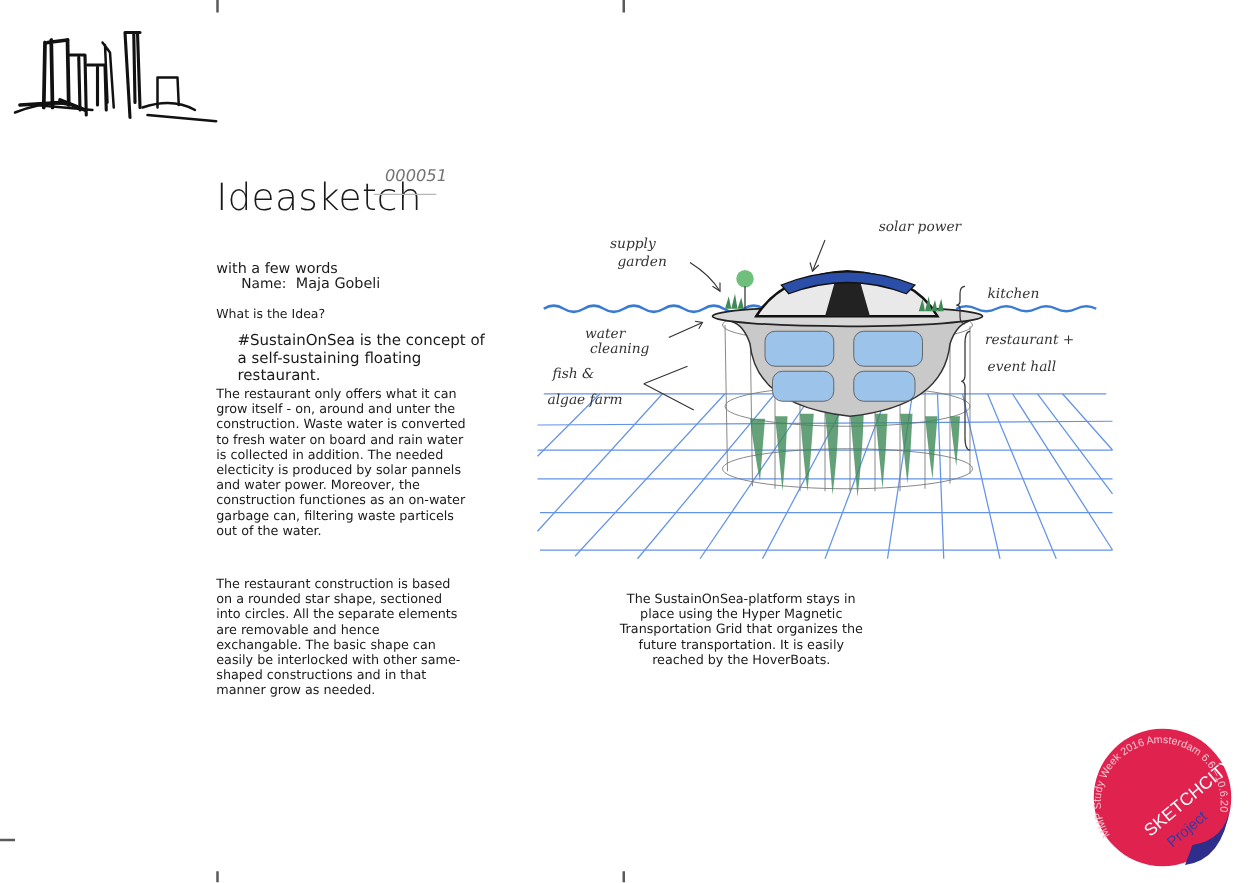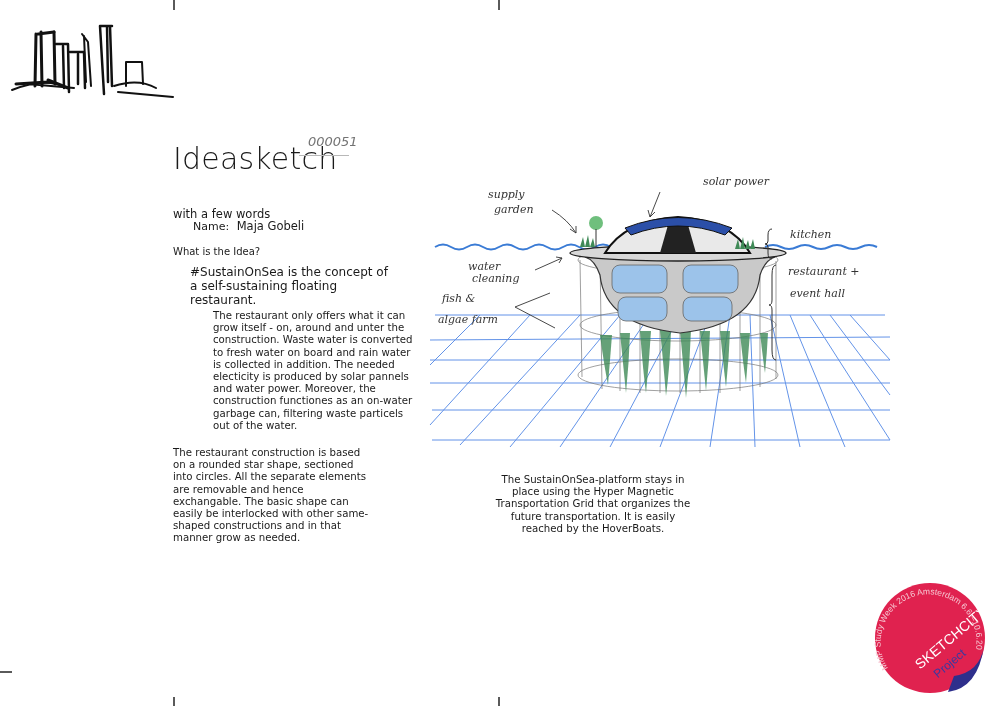--- a/index.html
+++ b/index.html
@@ -9,22 +9,22 @@
   .logo { position: absolute; left: 8px; top: 22px; width: 170px; height: 80px; }
   .title { position: absolute; left: 173px; top: 141px; font-size: 30px; font-weight: 300; letter-spacing: 0.2px; color: #1a1a1a; }
   .idnum { position: absolute; left: 308px; top: 134px; font-size: 13px; color: #737373; font-style: italic; }
   .idline { position: absolute; left: 299px; top: 155px; width: 50px; height: 1px; background: #b8b8b8; }
   .subtitle { position: absolute; left: 173px; top: 167px; font-size: 11.5px; margin-top: 40px; }
   .name { position: absolute; left: 173px; top: 219px; font-size: 11px; margin-left: 20px; }
   .name .val { font-size: 11.5px; margin-left: 4px; }
   .question { position: absolute; left: 173px; top: 246px; font-size: 10px; }
   .lead { position: absolute; left: 190px; top: 265px; width: 200px; font-size: 12px; line-height: 14px; }
   .para { position: absolute; left: 173px; width: 200px; font-size: 10.2px; line-height: 12.2px; }
-  .p1 { top: 310px; margin-left: 40px; }
-  .p2 { top: 447px; }
+  .p1 { top: 310px; }
+  .p2 { top: 462px; }
   .caption { position: absolute; left: 493px; top: 474px; width: 200px; font-size: 10.2px; line-height: 12.2px; text-align: center; }
   .sketch { position: absolute; left: 420px; top: 165px; width: 480px; height: 285px; }
   .hand { font-family: "DejaVu Serif", serif; font-style: italic; fill: #333; font-size: 11px; }
   .sticker { position: absolute; left: 868px; top: 580px; width: 124px; height: 118px; }
 </style>
 </head>
 <body>
 
 <div class="crop" style="left:173px;top:0;width:2px;height:10px;"></div>
 <div class="crop" style="left:498px;top:0;width:2px;height:10px;"></div>

